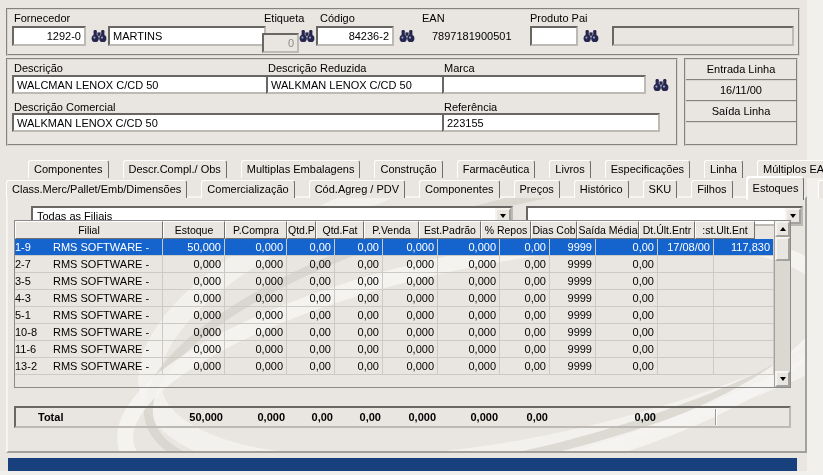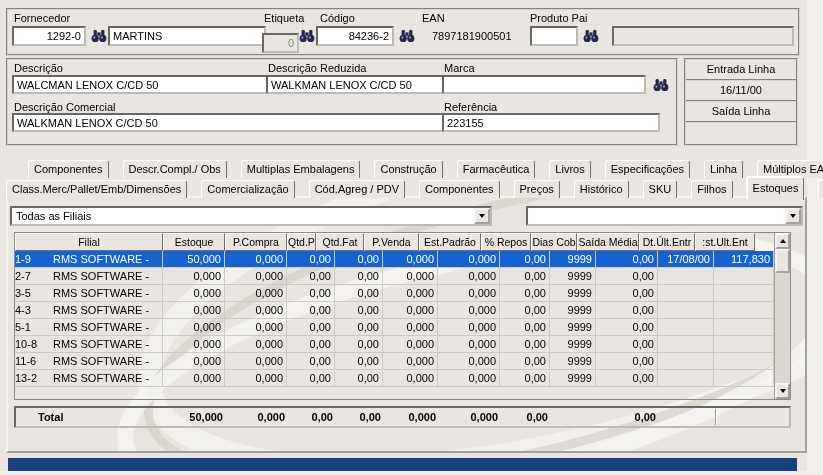--- a/index.html
+++ b/index.html
@@ -17,21 +17,21 @@
 .combo{position:absolute;height:20px;background:#fff;border:2px inset #bdbab3}
 .combo .sel{position:absolute;left:2px;top:1px;right:18px;line-height:14px;padding-left:2px;white-space:nowrap;overflow:hidden}
 .combo .btn{position:absolute;right:0;top:0;bottom:0;width:16px;background:#e9e6e1;border:2px outset #f6f4f0;display:flex;align-items:center;justify-content:center;cursor:pointer}
 .tri-down{width:0;height:0;border-left:3.5px solid transparent;border-right:3.5px solid transparent;border-top:4px solid #000}
 .tri-up{width:0;height:0;border-left:3.5px solid transparent;border-right:3.5px solid transparent;border-bottom:4px solid #000}
 .tabsrow{position:absolute;display:flex;gap:14px;align-items:flex-end;z-index:4}
 .tab{background:#e9e6e1;border-top:1px solid #fff;border-left:1px solid #fff;border-right:1px solid #6e6e6e;border-radius:3px 3px 0 0;padding:2px 5px 3px;white-space:nowrap;cursor:pointer}
 .tab.active{position:relative;z-index:6;top:2px;padding-top:4px;padding-bottom:6px;box-shadow:-1px -1px 0 #fff}
 .panel{position:absolute;left:6px;top:196px;width:801px;height:257px;background:#e9e6e1;border:2px outset #f6f4f0;overflow:hidden;z-index:2}
 .swoosh{position:absolute;left:0;top:0;z-index:0;pointer-events:none}
-.grid{position:absolute;left:6px;top:34px;width:777px;height:168px;border:1px solid #8a8a8a;z-index:1}
+.grid{position:absolute;left:6px;top:22px;width:777px;height:168px;border:1px solid #8a8a8a;z-index:1}
 .ghead{display:flex;height:18px;position:relative;z-index:1}
 .hcell{background:#e9e6e1;border-top:1px solid #fff;border-left:1px solid #fff;border-right:1px solid #707070;border-bottom:1px solid #707070;text-align:center;line-height:16px;overflow:hidden;white-space:nowrap;font-size:10.5px;flex:none;cursor:pointer}
 .gbody{position:relative;z-index:1}
 .trow{display:flex;height:17px;cursor:default}
 .cell{flex:none;border-right:1px solid #cccac4;border-bottom:1px solid #cccac4;line-height:16px;text-align:right;padding-right:3px;white-space:nowrap;overflow:hidden;font-size:11px}
 .cell.filial{display:flex;text-align:left;padding-right:0}
 .cell .code{width:30px;text-align:left;flex:none}
 .cell .name{margin-left:8px;white-space:nowrap}
 .trow.selected{background:#1563cd;color:#fff}
 .sbar{position:absolute;right:0;top:0;bottom:0;width:16px;background:#dbd8d2;border-left:1px solid #a0a0a0;z-index:3}
@@ -177,21 +177,21 @@
   <div class="panel">
 
     <svg class="swoosh" width="797" height="253" viewBox="0 0 797 253">
       <g fill="none">
         <ellipse cx="560" cy="90" rx="430" ry="150" transform="rotate(-14 560 90)" stroke="#f4f2ee" stroke-width="22" opacity="0.9"></ellipse>
         <ellipse cx="520" cy="128" rx="390" ry="125" transform="rotate(-14 520 128)" stroke="#d4d1ca" stroke-width="9" opacity="0.75"></ellipse>
         <ellipse cx="470" cy="172" rx="360" ry="110" transform="rotate(-12 470 172)" stroke="#f6f5f2" stroke-width="16" opacity="0.85"></ellipse>
       </g>
     </svg>
 
-    <div class="combo" style="left:2px;top:8px;width:482px">
+    <div class="combo" style="left:23px;top:8px;width:482px">
       <div class="sel">Todas as Filiais</div>
       <div class="btn">
           <div class="tri-down"></div>
         </div>
     </div>
     <div class="combo" style="left:518px;top:8px;width:277px">
       <div class="sel"></div>
       <div class="btn">
           <div class="tri-down"></div>
         </div>

